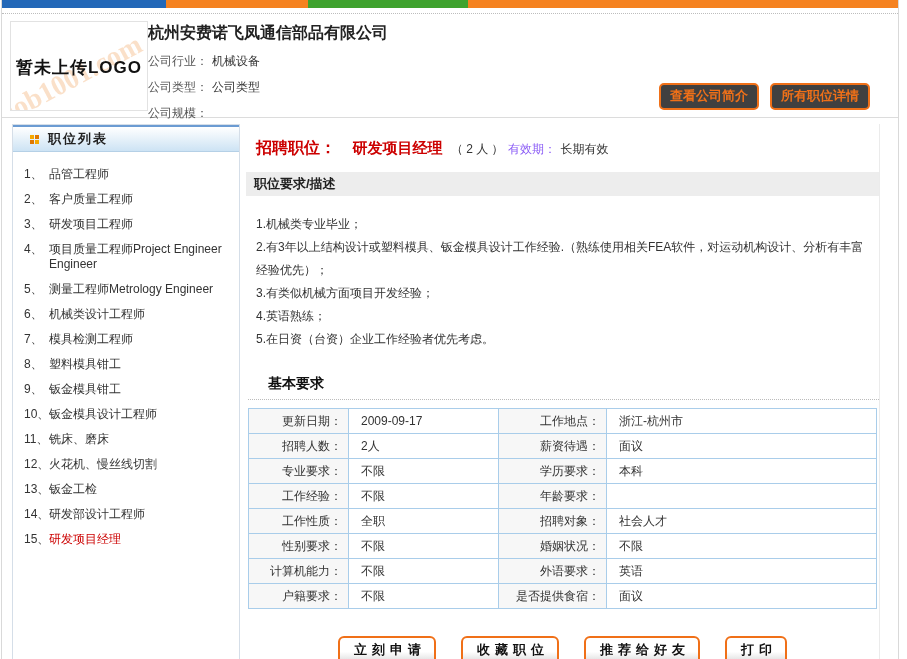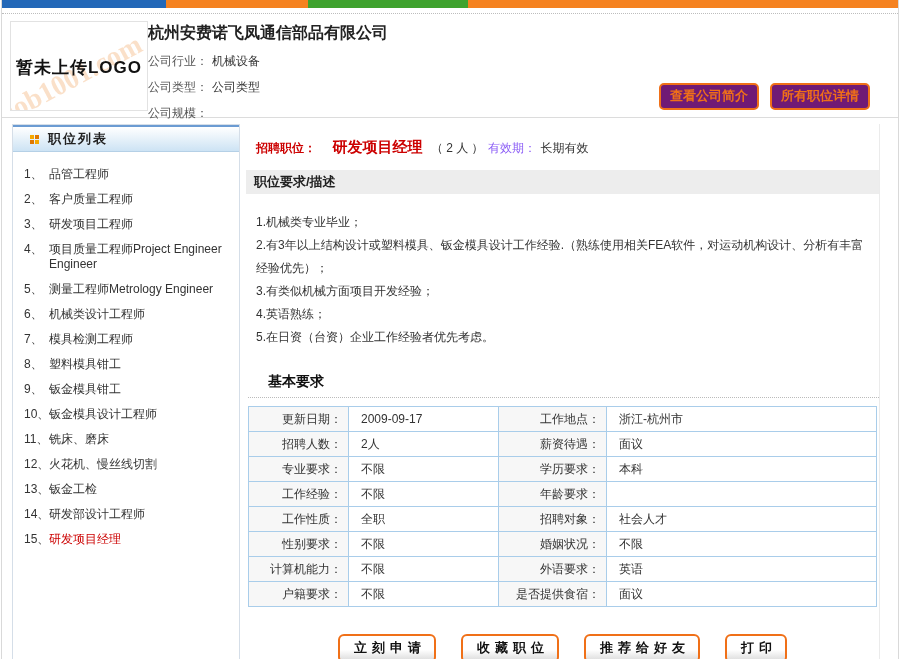--- a/index.html
+++ b/index.html
@@ -38,21 +38,21 @@
     font-size:17px; font-weight:bold; color:#111; letter-spacing:1px;
   }
   .co-info { margin-left:108px; }
   .co-name { font-size:16px; font-weight:bold; color:#222; padding-top:2px; }
   .co-field { margin-top:9px; font-size:12px; }
   .co-field .lbl { color:#555; }
   .co-field .val { color:#333; margin-left:4px; }
   .hdr-btns { position:absolute; right:28px; bottom:7px; display:flex; gap:11px; }
   .btn-outline {
     border:2px solid var(--accent-orange,#f07018); color:var(--accent-orange,#f07018);
-    background:#701a75; border-radius:5px; font-size:13px; font-weight:bold;
+    background:#404040; border-radius:5px; font-size:13px; font-weight:bold;
     padding:2px 9px 3px; cursor:pointer; font-family:inherit;
   }
 
   
   .content { display:flex; flex:1; align-items:stretch; padding-left:10px; }
   .sidebar {
     width:228px; border:1px solid #d5dee8; background:#fff;
     margin-top:6px; display:flex; flex-direction:column;
   }
   .sidebar-head {
@@ -67,21 +67,21 @@
   }
   .sidebar-title { font-size:13px; font-weight:bold; color:#222; letter-spacing:2px; }
   .job-list { list-style:none; padding:15px 4px 10px 0; }
   .job-item { display:flex; margin-bottom:10px; font-size:12px; line-height:15px; cursor:pointer; }
   .job-item .num { width:36px; padding-left:11px; color:#333; flex:none; }
   .job-item .jlabel { flex:1; color:#333; }
   .job-item.selected .jlabel { color:var(--brand-red,#cc0000); }
 
   .main { flex:1; margin:6px 18px 0 6px; border-right:1px solid #ebebeb; padding-bottom:6px; }
   .job-head { margin:14px 0 0 10px; }
-  .job-head .jh-label { color:var(--brand-red,#cc0000); font-weight:bold; font-size:12px; }
+  .job-head .jh-label { color:var(--brand-red,#cc0000); font-weight:bold; font-size:16px; }
   .job-head .jh-title { color:var(--brand-red,#cc0000); font-weight:bold; font-size:15px; margin-left:12px; }
   .job-head .jh-count { color:#333; font-size:12px; margin-left:4px; }
   .job-head .jh-vlabel { color:#8b5cf6; font-size:12px; }
   .job-head .jh-vvalue { color:#333; font-size:12px; margin-left:0; }
   .section-bar {
     margin-top:13px; height:24px; line-height:24px; background:var(--section-bar-bg,#ededed);
     padding-left:8px; font-size:13px; font-weight:bold; color:#222;
   }
   .desc { margin:17px 8px 0 10px; font-size:12px; color:#333; line-height:23px; }
   .desc p { margin:0; }

